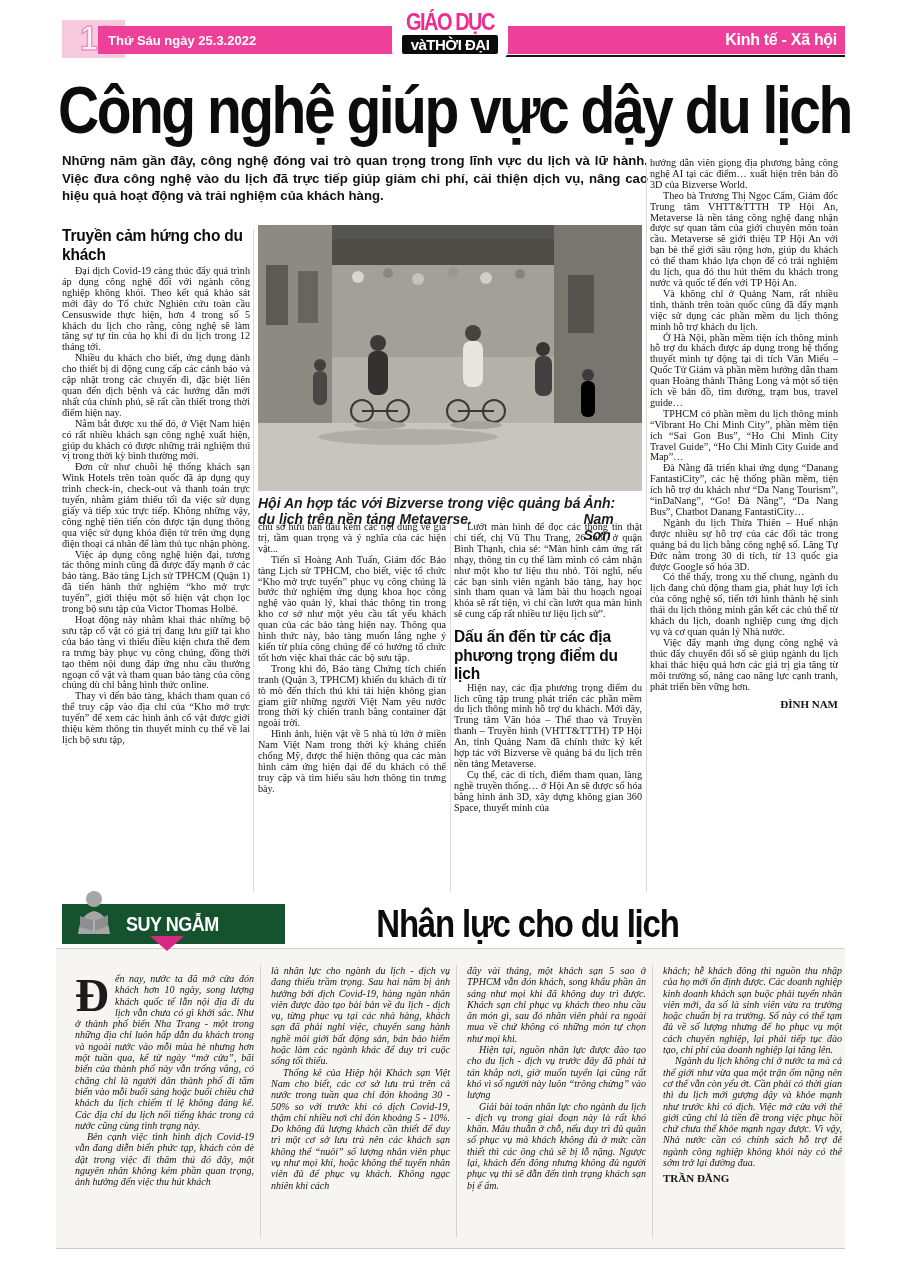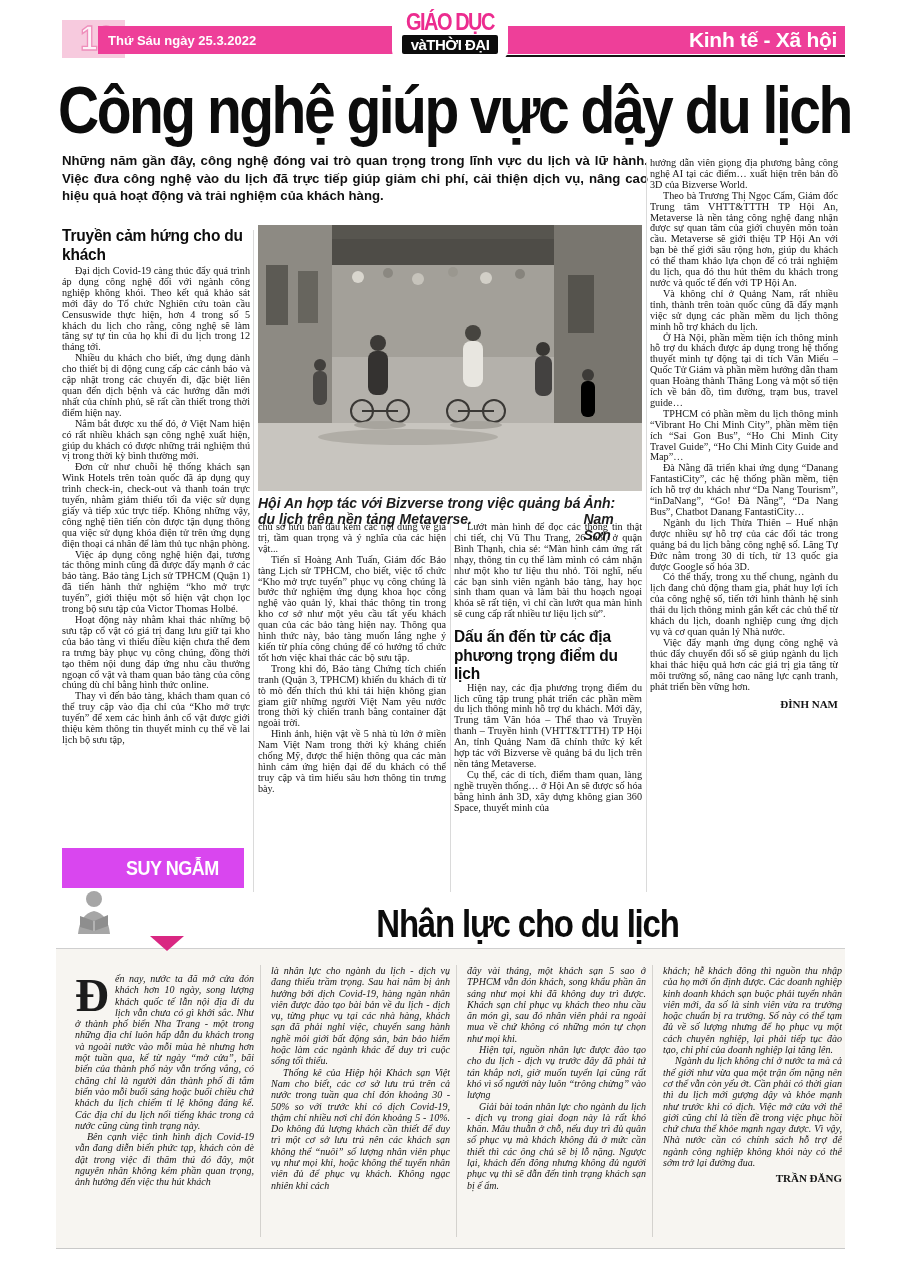--- a/index.html
+++ b/index.html
@@ -7,21 +7,21 @@
   .abs{position:absolute;}
   
   #pagenum-box{left:62px;top:20px;width:55px;height:38px;background:#f7cade;
     display:flex;align-items:center;justify-content:center;padding-left:8px;}
   #pagenum{font-family:"Liberation Sans","DejaVu Sans",sans-serif;font-size:31px;font-weight:bold;
     color:#fdf3f8;-webkit-text-stroke:1.3px #ef8ebb;transform:scaleY(1.12);}
   #header-bar{left:98px;top:26px;width:747px;height:28px;background:#ee3f99;
     display:flex;align-items:center;justify-content:space-between;
     font-family:"Liberation Sans","DejaVu Sans",sans-serif;color:#ffffff;}
   #header-date{font-size:13px;font-weight:bold;padding-left:10px;}
-  #header-section{font-size:21px;font-weight:bold;padding-right:8px;letter-spacing:-.3px;}
+  #header-section{font-size:16px;font-weight:bold;padding-right:8px;letter-spacing:-.3px;}
   #header-rule{left:452px;top:55px;width:393px;height:2px;background:#141414;}
   #masthead{left:394px;top:9px;width:112px;height:49px;background:#fff;border-radius:7px;
     text-align:center;box-shadow:0 0 0 2px #fff;padding-top:3px;box-sizing:border-box;}
   #mast-top{font-family:"Liberation Sans","DejaVu Sans",sans-serif;font-weight:bold;font-size:20px;
     color:#ec2c8f;letter-spacing:-1.5px;line-height:20px;transform:scaleY(1.15);}
   #mast-bottom{display:block;margin:3px 8px 0 8px;background:#0c0c0c;color:#fff;border-radius:2px;
     font-family:"Liberation Sans","DejaVu Sans",sans-serif;font-weight:bold;font-size:15px;
     letter-spacing:-.5px;padding:1px 0;}
   
   #headline{left:58px;top:72px;width:800px;font-family:"Liberation Sans","DejaVu Sans",sans-serif;
@@ -41,38 +41,38 @@
   .byline{text-align:right;font-weight:bold;font-size:11px;margin-top:7px;}
   .vrule{position:absolute;width:1px;background:#dadada;}
   
   #photo{left:258px;top:225px;width:384px;height:266px;background:#b9b7b2;overflow:hidden;}
   #caption-row{left:258px;top:495px;width:384px;display:flex;justify-content:space-between;
     font-family:"Liberation Sans","DejaVu Sans",sans-serif;font-style:italic;font-weight:bold;
     font-size:14px;color:#1c1c1c;}
   
   #op-panel{left:56px;top:948px;width:789px;height:301px;background:#f7f5f1;
     border-top:1px solid #cfcfcf;border-bottom:1px solid #c9c9c9;box-sizing:border-box;}
-  #op-badge{left:62px;top:848px;width:182px;height:40px;background:#d946ef;
+  #op-badge{left:62px;top:904px;width:223px;height:40px;background:#14532d;
     display:flex;align-items:center;}
   #op-badge-label{margin-left:64px;color:#fff;font-family:"Liberation Sans","DejaVu Sans",sans-serif;
     font-weight:bold;font-size:18px;letter-spacing:-.5px;transform:scaleY(1.12);}
   #op-badge-tail{left:150px;top:936px;width:0;height:0;border-left:17px solid transparent;
     border-right:17px solid transparent;border-top:15px solid #d92782;}
   #reader-icon{left:70px;top:888px;}
   #op-headline{left:255px;top:902px;width:545px;text-align:center;
     font-family:"Liberation Sans","DejaVu Sans",sans-serif;font-weight:bold;font-size:33px;
     letter-spacing:-1.2px;color:#0c0c0c;transform:scaleY(1.15);transform-origin:top center;}
   .op-col{position:absolute;top:965px;width:179px;height:272px;font-style:italic;
     font-size:10px;line-height:11.3px;text-align:justify;overflow:hidden;}
   .op-col .para{margin:0;text-indent:12px;}
   .op-col.cont .para:first-child{text-indent:0;}
   .op-col.dropcap .para:first-child{text-indent:0;margin-top:8px;}
   .op-col.dropcap .para:first-child::first-letter{float:left;font-size:47px;line-height:38px;
     padding:3px 6px 0 0;font-weight:bold;font-style:normal;color:#1c1c1c;}
-  .op-byline{text-align:right;font-weight:bold;font-style:normal;font-size:11px;margin-top:5px;}
+  .op-byline{font-weight:bold;font-style:normal;font-size:11px;margin-top:5px;}
 </style>
 </head>
 <body>
 
 <div class="abs" id="pagenum-box">
   <span id="pagenum">12</span>
 </div>
 <div class="abs" id="header-bar">
   <span id="header-date">Thứ Sáu ngày 25.3.2022</span>
   <span id="header-section">Kinh tế - Xã hội</span>

